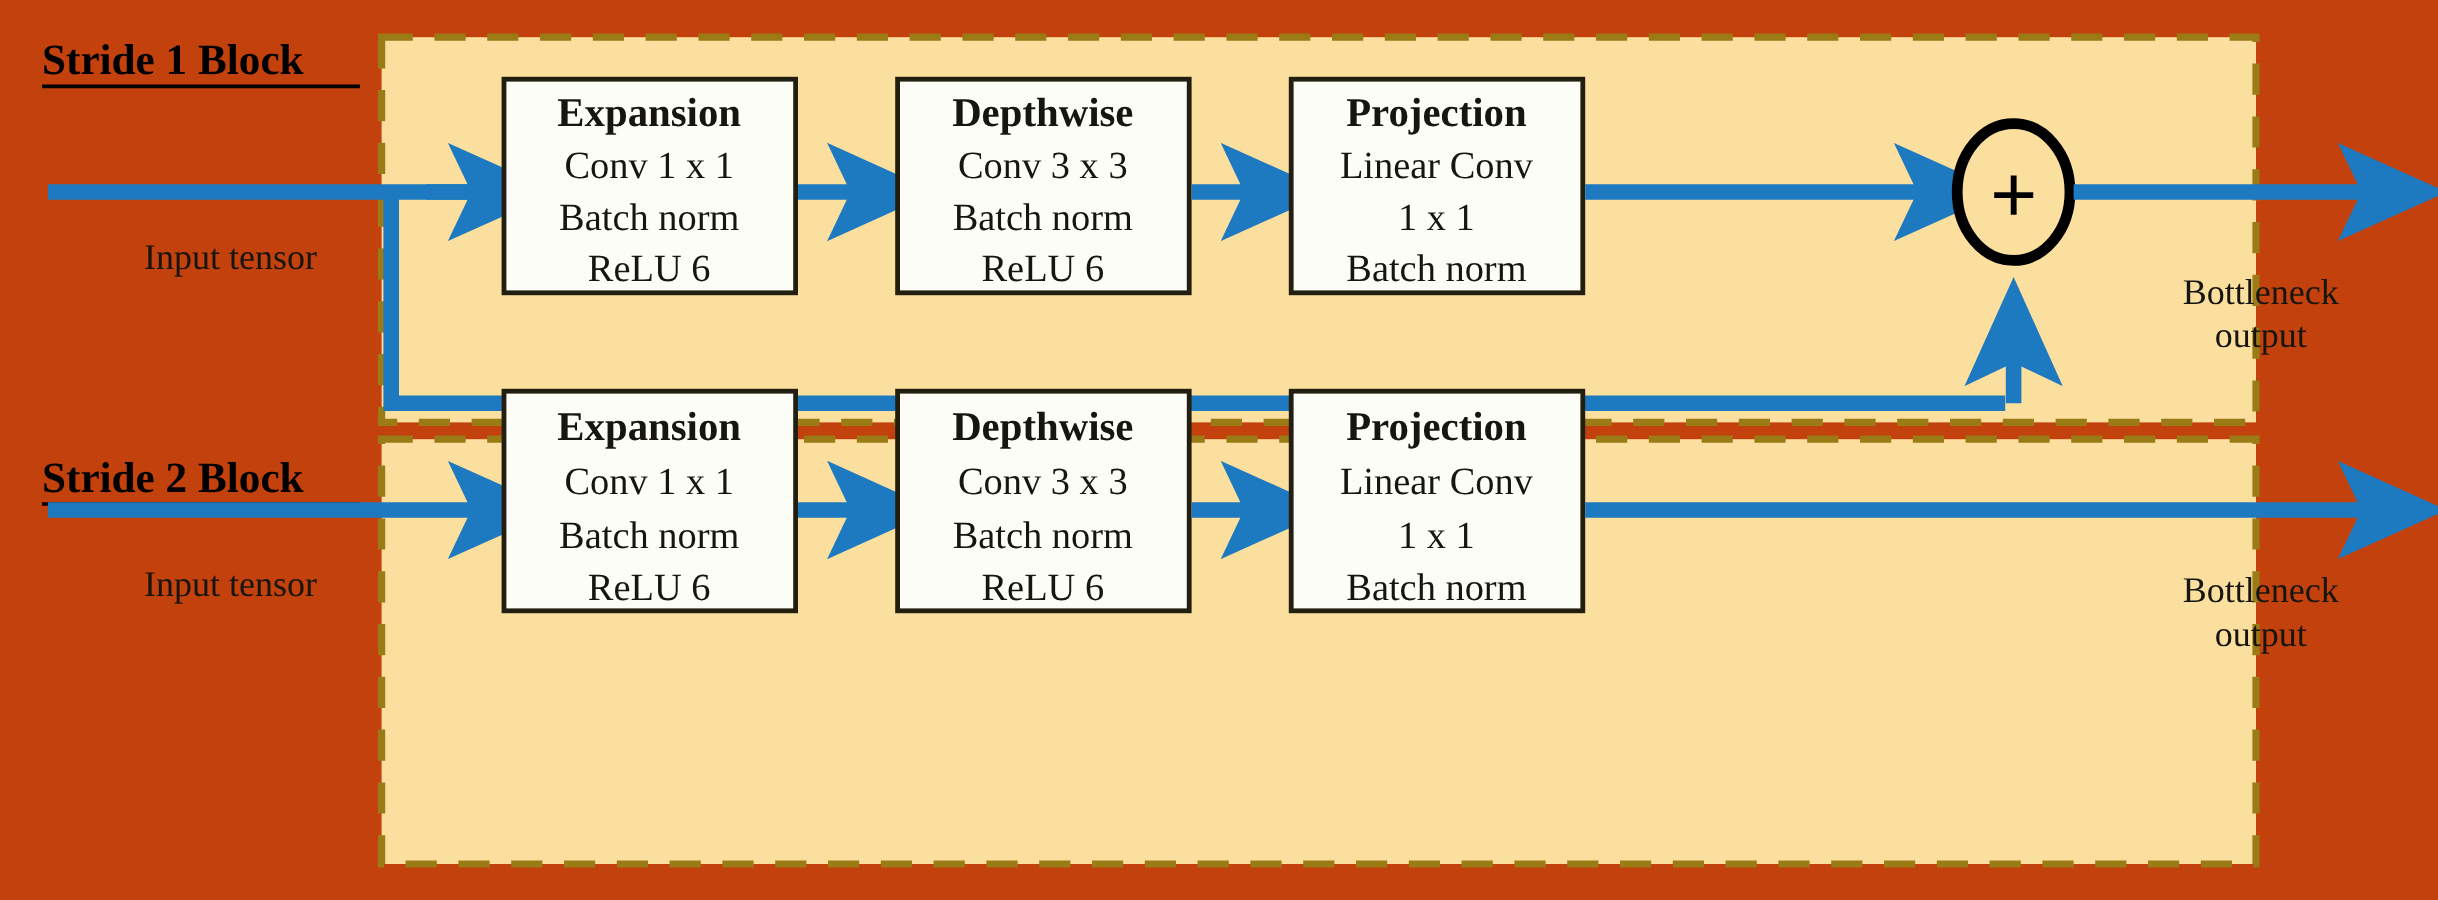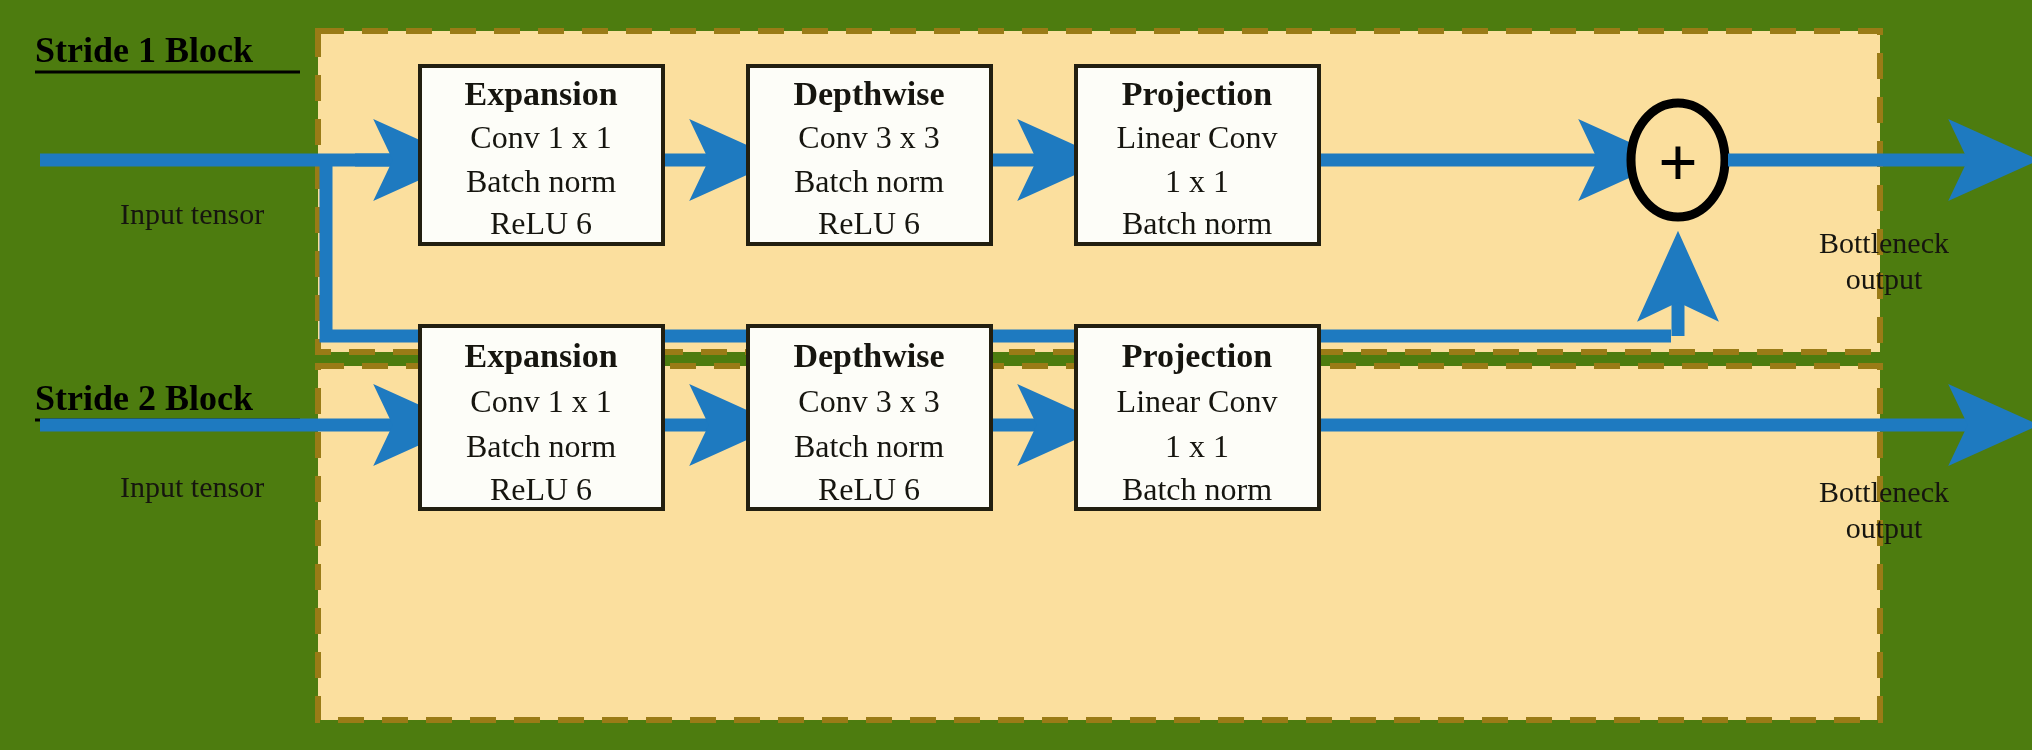--- a/index.html
+++ b/index.html
@@ -1,18 +1,18 @@
 <!DOCTYPE html>
 <html><head>
 <meta charset="utf-8">
 <style>
   html,body{margin:0;padding:0;background:#ffffff;}
   body{width:2032px;height:750px;overflow:hidden;
        font-family:"Liberation Serif","DejaVu Serif",serif;}
-  #stage{position:relative;width:2032px;height:750px;background:#4d7c0f;text-align:right;}
+  #stage{position:relative;width:2032px;height:750px;background:#c2410c;text-align:right;}
   svg#diagram{position:absolute;left:0;top:0;width:2032px;height:750px;}
 
   .blk-title{font-weight:bold;font-size:34px;fill:#16150f;}
   .blk-line{font-size:32px;fill:#16150f;}
   .side-label{font-size:30px;fill:#16150f;}
   .group-label{font-weight:bold;font-size:36px;fill:#000;}
   .plus-sign{font-size:70px;font-weight:bold;fill:#000;}
   text{font-family:"Liberation Serif","DejaVu Serif",serif;}
 </style>
 </head>

